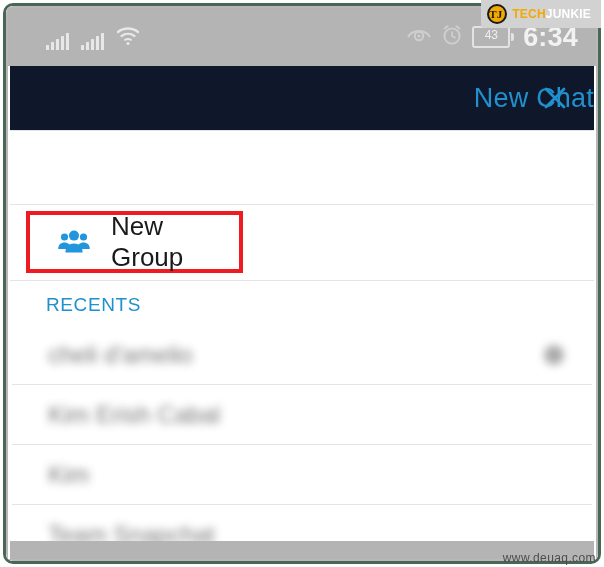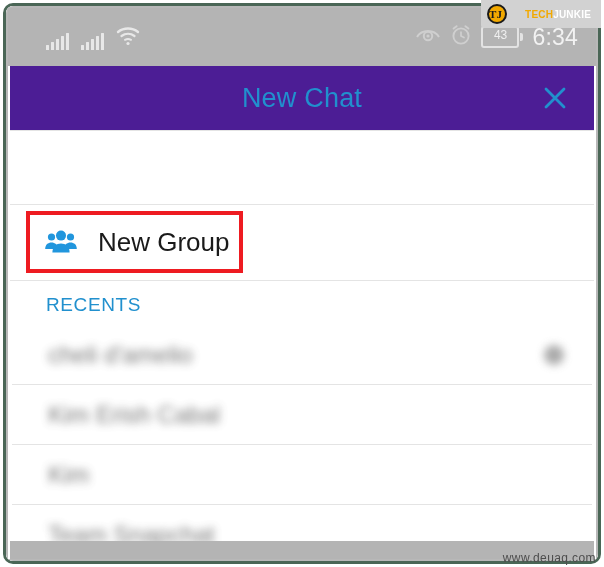--- a/index.html
+++ b/index.html
@@ -110,36 +110,37 @@
   }
   .battery-cap {
     width: 3px;
     height: 8px;
     background: #e3e3e3;
     border-radius: 0 2px 2px 0;
     margin-left: 1px;
   }
   .clock-text {
     color: #f2f2f2;
-    font-size: 23px;
+    font-size: 27px;
     letter-spacing: 0.2px;
     font-family: "Liberation Sans", sans-serif;
+    font-weight: bold;
   }
 
   
   .app-header {
     position: absolute;
     left: 2px;
     top: 58px;
     right: 2px;
     height: 64px;
-    background: #4c1d95;
-    display: flex;
-    align-items: center;
-    justify-content: center;
+    background: #0f172a;
+    display: flex;
+    align-items: center;
+    justify-content: flex-end;
   }
   .app-title {
     font-size: 27px;
     color: #2190ce;
     letter-spacing: 0.2px;
     font-family: "Liberation Sans", sans-serif;
   }
   .close-btn {
     position: absolute;
     right: 24px;
@@ -191,21 +192,21 @@
     position: absolute;
     left: 18px;
     top: 203px;
     width: 217px;
     height: 62px;
     box-sizing: border-box;
     border: 4px solid #ee1b21;
     background: #ffffff;
     display: flex;
     align-items: center;
-    padding-left: 14px;
+    padding-left: 27px;
     cursor: pointer;
   }
   .group-icon { width: 34px; height: 26px; flex: none; }
   .new-group-label {
     margin-left: 20px;
     font-size: 26px;
     color: #1a1a1a;
     font-family: "Liberation Sans", sans-serif;
   }
 
@@ -287,25 +288,24 @@
     background: #f2a900;
     border: 2px solid #1a1a1a;
     box-sizing: border-box;
     color: #1a1a1a;
     font-size: 11px;
     font-weight: bold;
     line-height: 16px;
     font-family: "Liberation Serif", serif;
   }
   .logo-text {
-    font-size: 10px;
+    font-size: 12px;
     font-weight: bold;
     letter-spacing: 0.2px;
     font-family: "Liberation Sans", sans-serif;
-    margin-left: 13px;
   }
   .logo-text .tech { color: #f2a900; }
   .logo-text .junkie { color: #ffffff; }
 
   
   .watermark {
     position: absolute;
     right: 8px;
     bottom: 2px;
     font-size: 12px;

